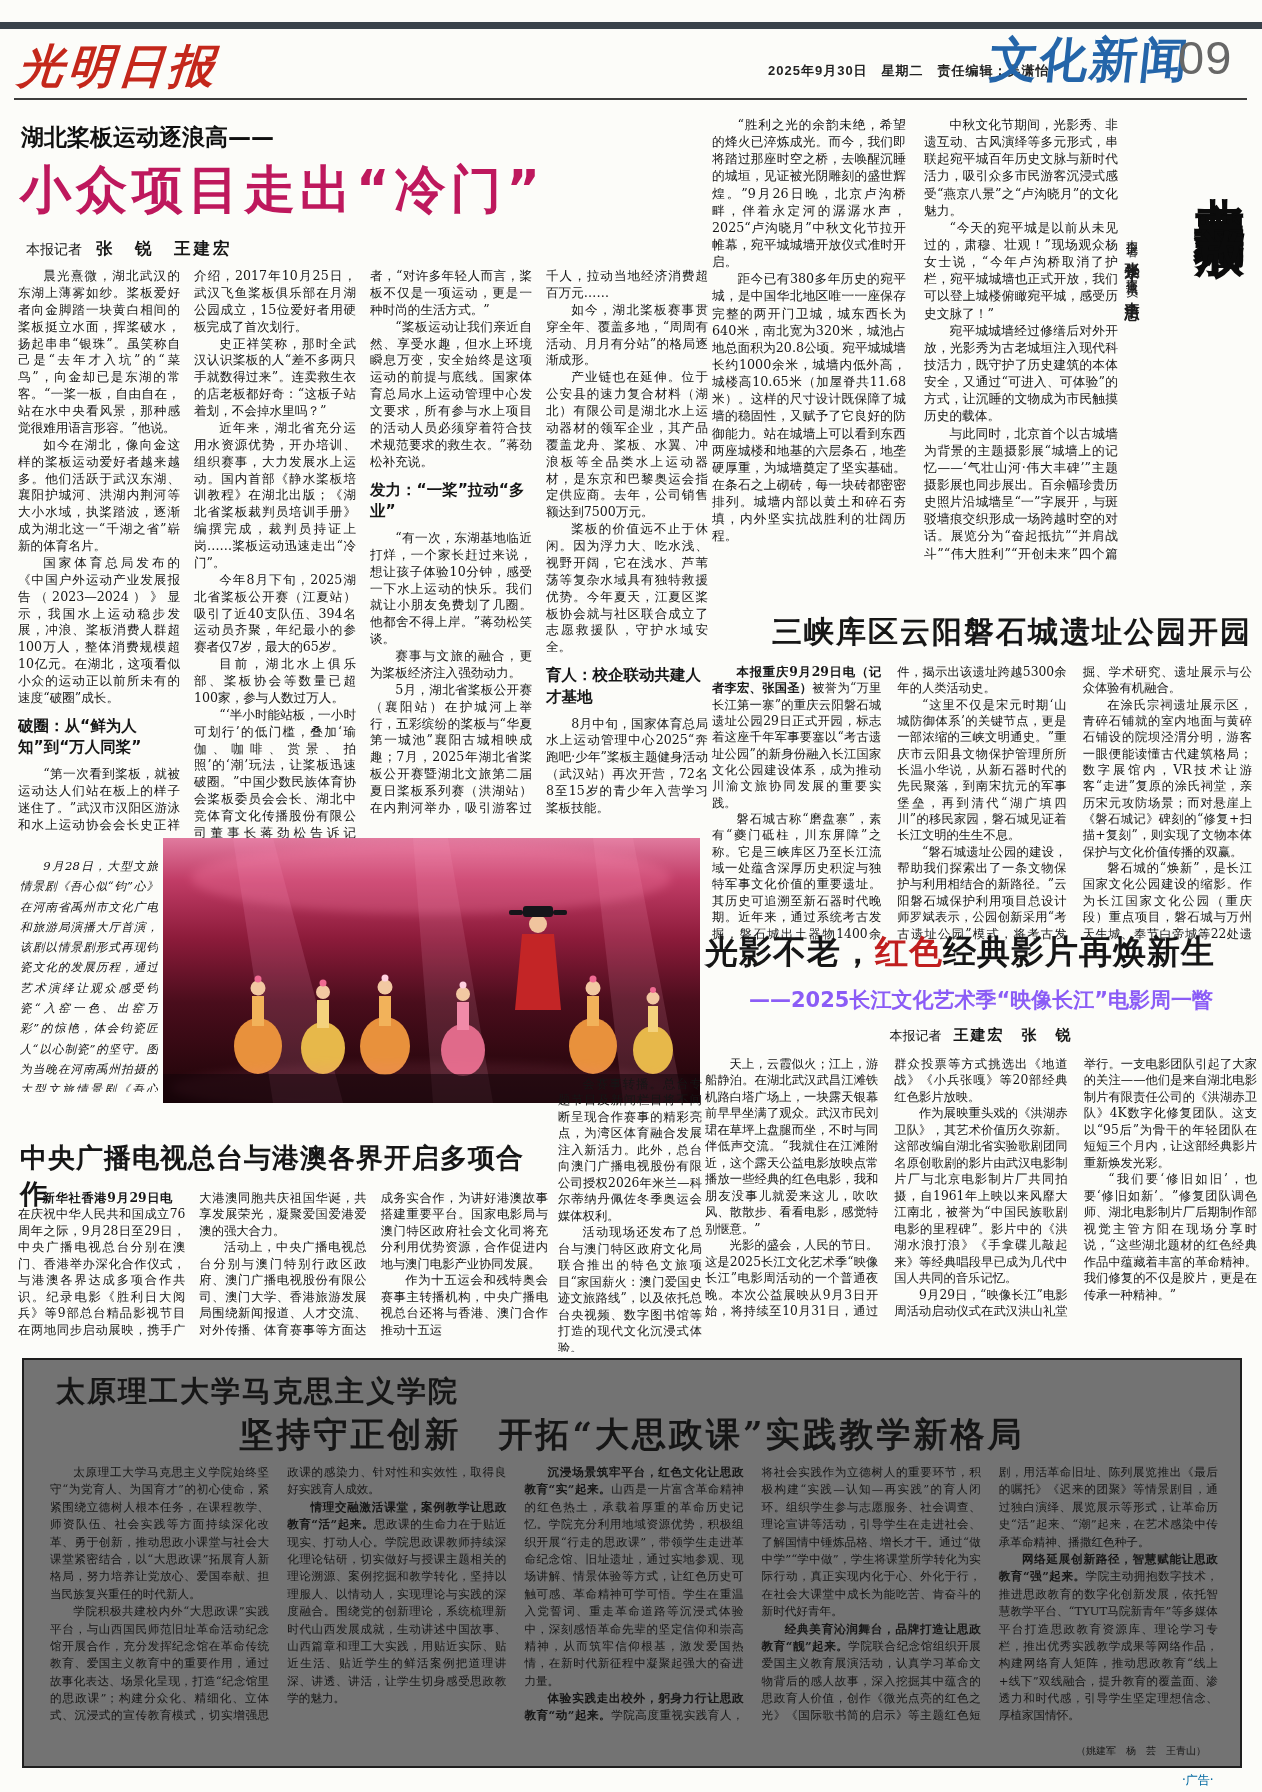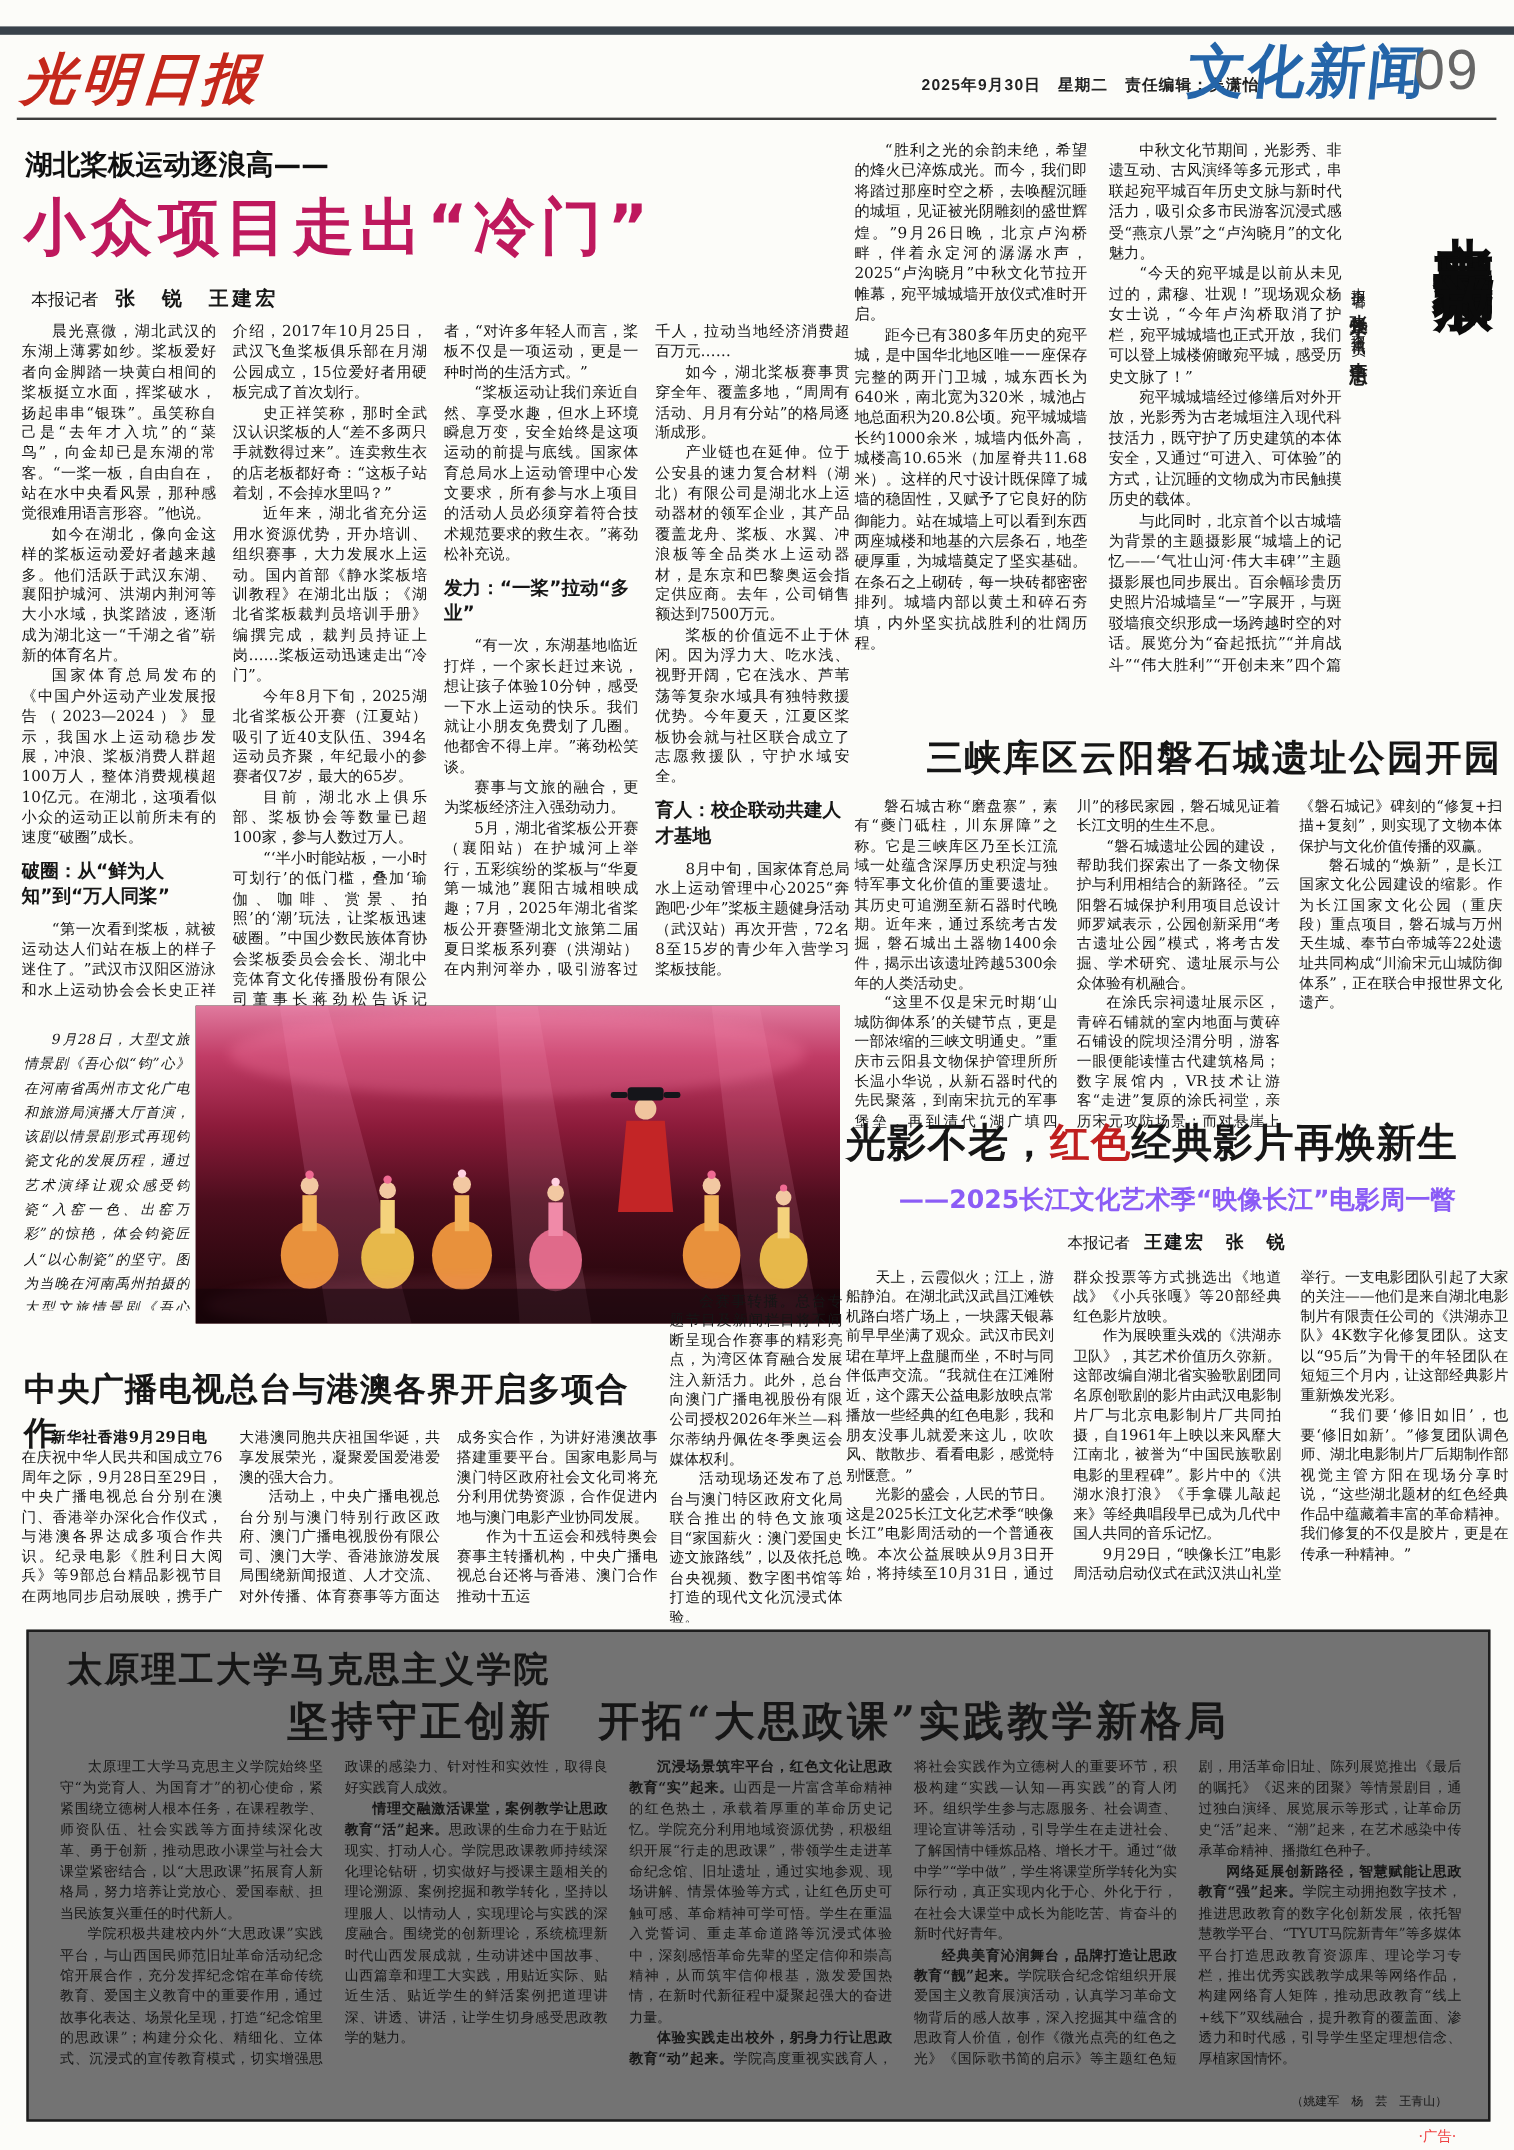--- a/index.html
+++ b/index.html
@@ -82,21 +82,21 @@
   
   .ad-box{position:absolute;left:22px;top:1358px;width:1220px;height:410px;
           border:2px solid #1e1e1e;background:#737373;}
   .ad-kicker{position:absolute;left:32px;top:12px;font-family:"DejaVu Sans",sans-serif;
           font-size:29px;font-weight:bold;letter-spacing:2px;}
   .ad-headline{position:absolute;left:0;top:52px;width:100%;margin:0;text-align:center;
           font-family:"DejaVu Serif",serif;font-size:34px;font-weight:bold;letter-spacing:3px;}
   .ad-body{position:absolute;left:26px;top:104px;width:1168px;height:268px;
           column-count:5;column-gap:18px;font-size:11.6px;line-height:1.5;}
   .ad-sign{position:absolute;right:34px;bottom:8px;font-size:10px;}
-  .ad-mark{position:absolute;left:1182px;top:1772px;font-size:12px;color:#ef4444;}
+  .ad-mark{position:absolute;left:1182px;top:1772px;font-size:12px;color:#0369a1;}
 </style>
 </head>
 <body>
 
 <div class="page" data-interactable="false">
 
   <div class="top-bar" data-interactable="false"></div>
   <div class="masthead" data-interactable="false">光明日报</div>
   <div class="dateline" data-interactable="false">2025年9月30日　星期二　责任编辑：吴潇怡</div>
   <div class="section-title" data-interactable="false">文化新闻</div>
@@ -144,20 +144,21 @@
       </div>
     <div class="wp-byline" data-interactable="false">
       <span class="role" data-interactable="false">本报记者</span><span class="names" data-interactable="false">张景华</span><span class="role" data-interactable="false">本报通讯员</span><span class="names" data-interactable="false">李洁思</span>
     </div>
     <h2 class="wp-headline" data-interactable="false">北京宛平城城墙开放</h2>
   </section>
 
   <section data-interactable="false">
     <h2 class="sx-headline" data-interactable="false">三峡库区云阳磐石城遗址公园开园</h2>
     <div class="sx-body cols" data-interactable="false">
+        <p class="para" data-interactable="false"><strong>本报重庆9月29日电（记者李宏、张国圣）</strong>被誉为“万里长江第一寨”的重庆云阳磐石城遗址公园29日正式开园，标志着这座千年军事要塞以“考古遗址公园”的新身份融入长江国家文化公园建设体系，成为推动川渝文旅协同发展的重要实践。</p>
         <p class="para" data-interactable="false">磐石城古称“磨盘寨”，素有“夔门砥柱，川东屏障”之称。它是三峡库区乃至长江流域一处蕴含深厚历史积淀与独特军事文化价值的重要遗址。其历史可追溯至新石器时代晚期。近年来，通过系统考古发掘，磐石城出土器物1400余件，揭示出该遗址跨越5300余年的人类活动史。</p>
         <p class="para" data-interactable="false">“这里不仅是宋元时期‘山城防御体系’的关键节点，更是一部浓缩的三峡文明通史。”重庆市云阳县文物保护管理所所长温小华说，从新石器时代的先民聚落，到南宋抗元的军事堡垒，再到清代“湖广填四川”的移民家园，磐石城见证着长江文明的生生不息。</p>
         <p class="para" data-interactable="false">“磐石城遗址公园的建设，帮助我们探索出了一条文物保护与利用相结合的新路径。”云阳磐石城保护利用项目总设计师罗斌表示，公园创新采用“考古遗址公园”模式，将考古发掘、学术研究、遗址展示与公众体验有机融合。</p>
         <p class="para" data-interactable="false">在涂氏宗祠遗址展示区，青碎石铺就的室内地面与黄碎石铺设的院坝泾渭分明，游客一眼便能读懂古代建筑格局；数字展馆内，VR技术让游客“走进”复原的涂氏祠堂，亲历宋元攻防场景；而对悬崖上《磐石城记》碑刻的“修复+扫描+复刻”，则实现了文物本体保护与文化价值传播的双赢。</p>
         <p class="para" data-interactable="false">磐石城的“焕新”，是长江国家文化公园建设的缩影。作为长江国家文化公园（重庆段）重点项目，磐石城与万州天生城、奉节白帝城等22处遗址共同构成“川渝宋元山城防御体系”，正在联合申报世界文化遗产。</p>
       </div>
   </section>
 
   <figure class="photo" style="margin:0" data-interactable="false">
     <svg data-interactable="false" width="537" height="265" viewBox="0 0 537 265" xmlns="http://www.w3.org/2000/svg">

